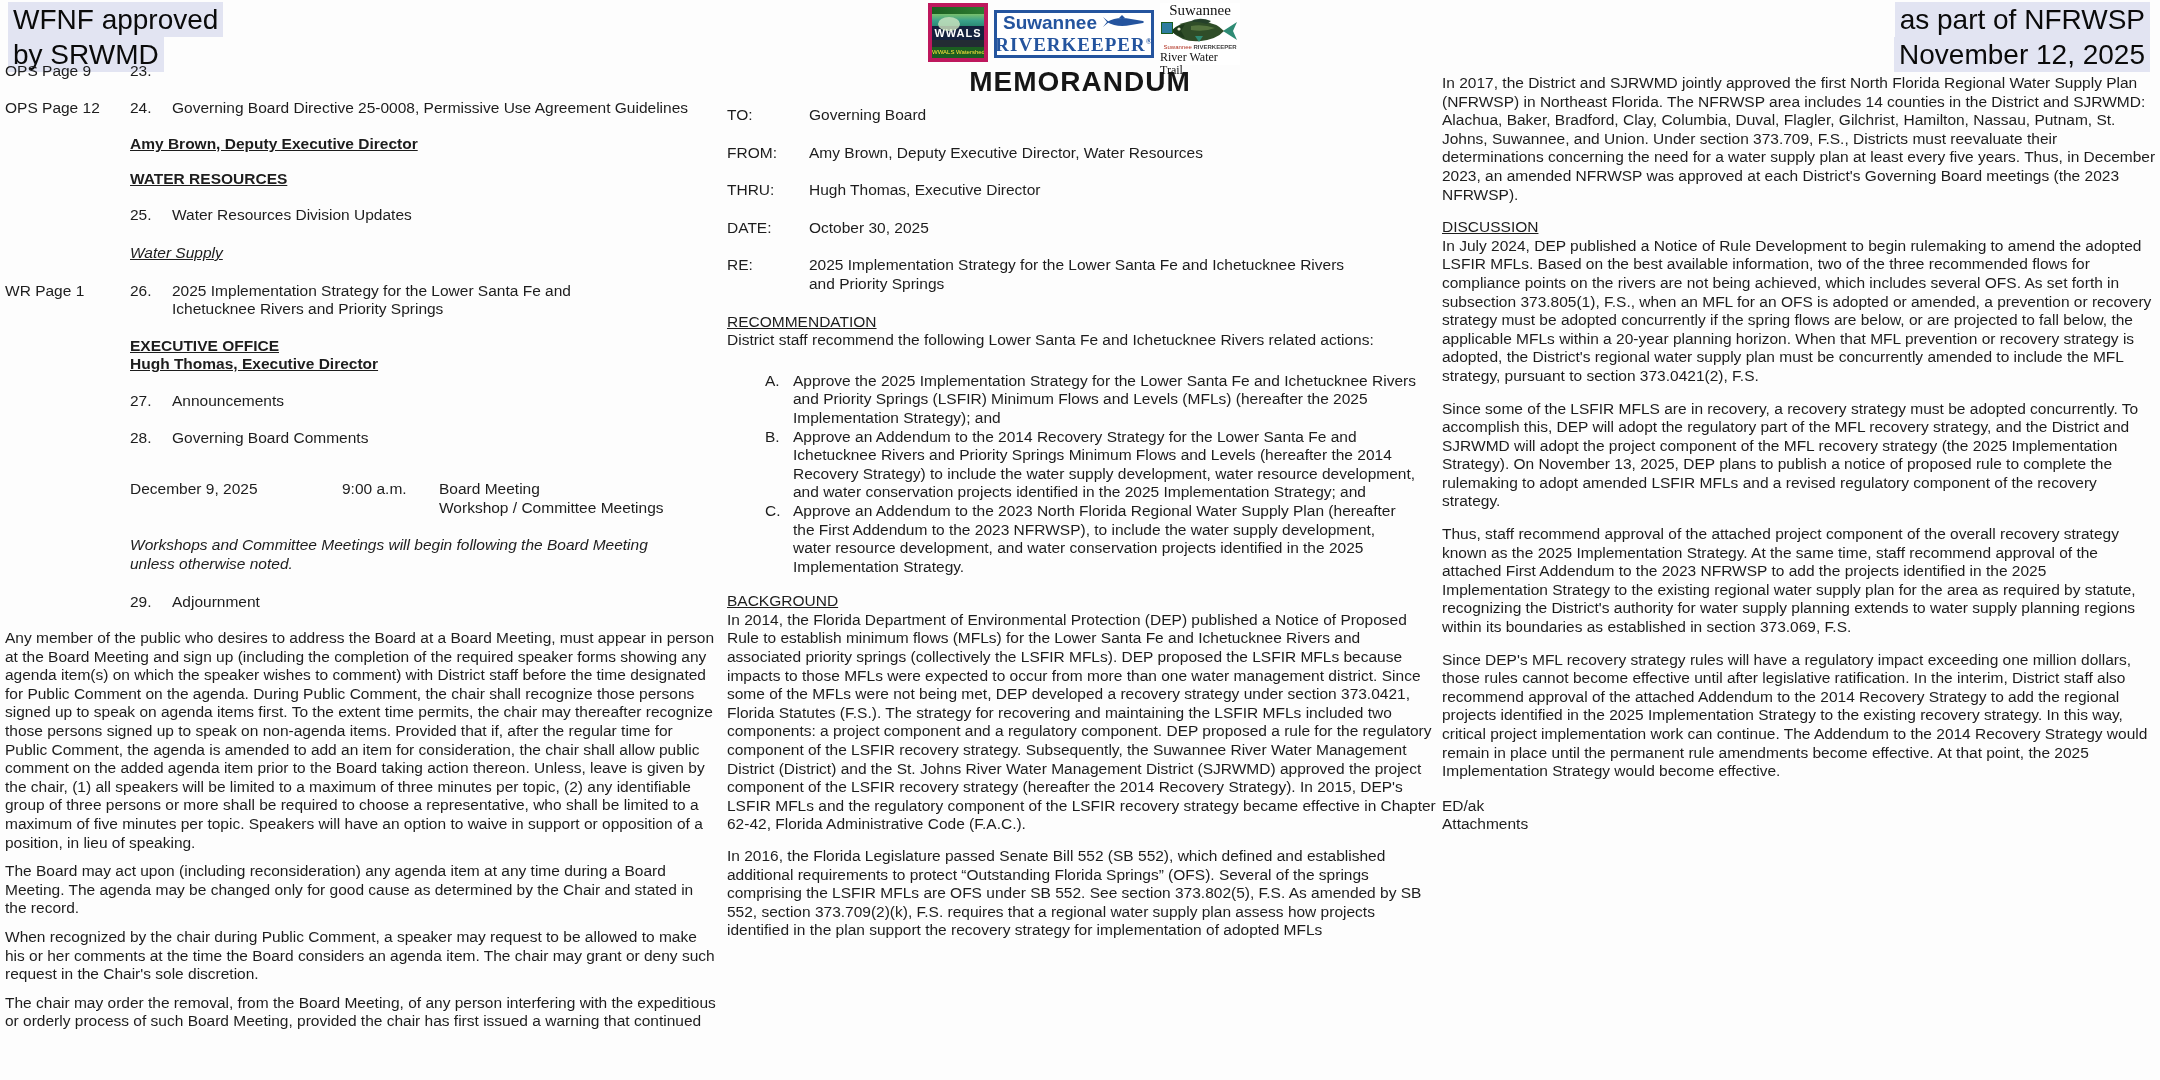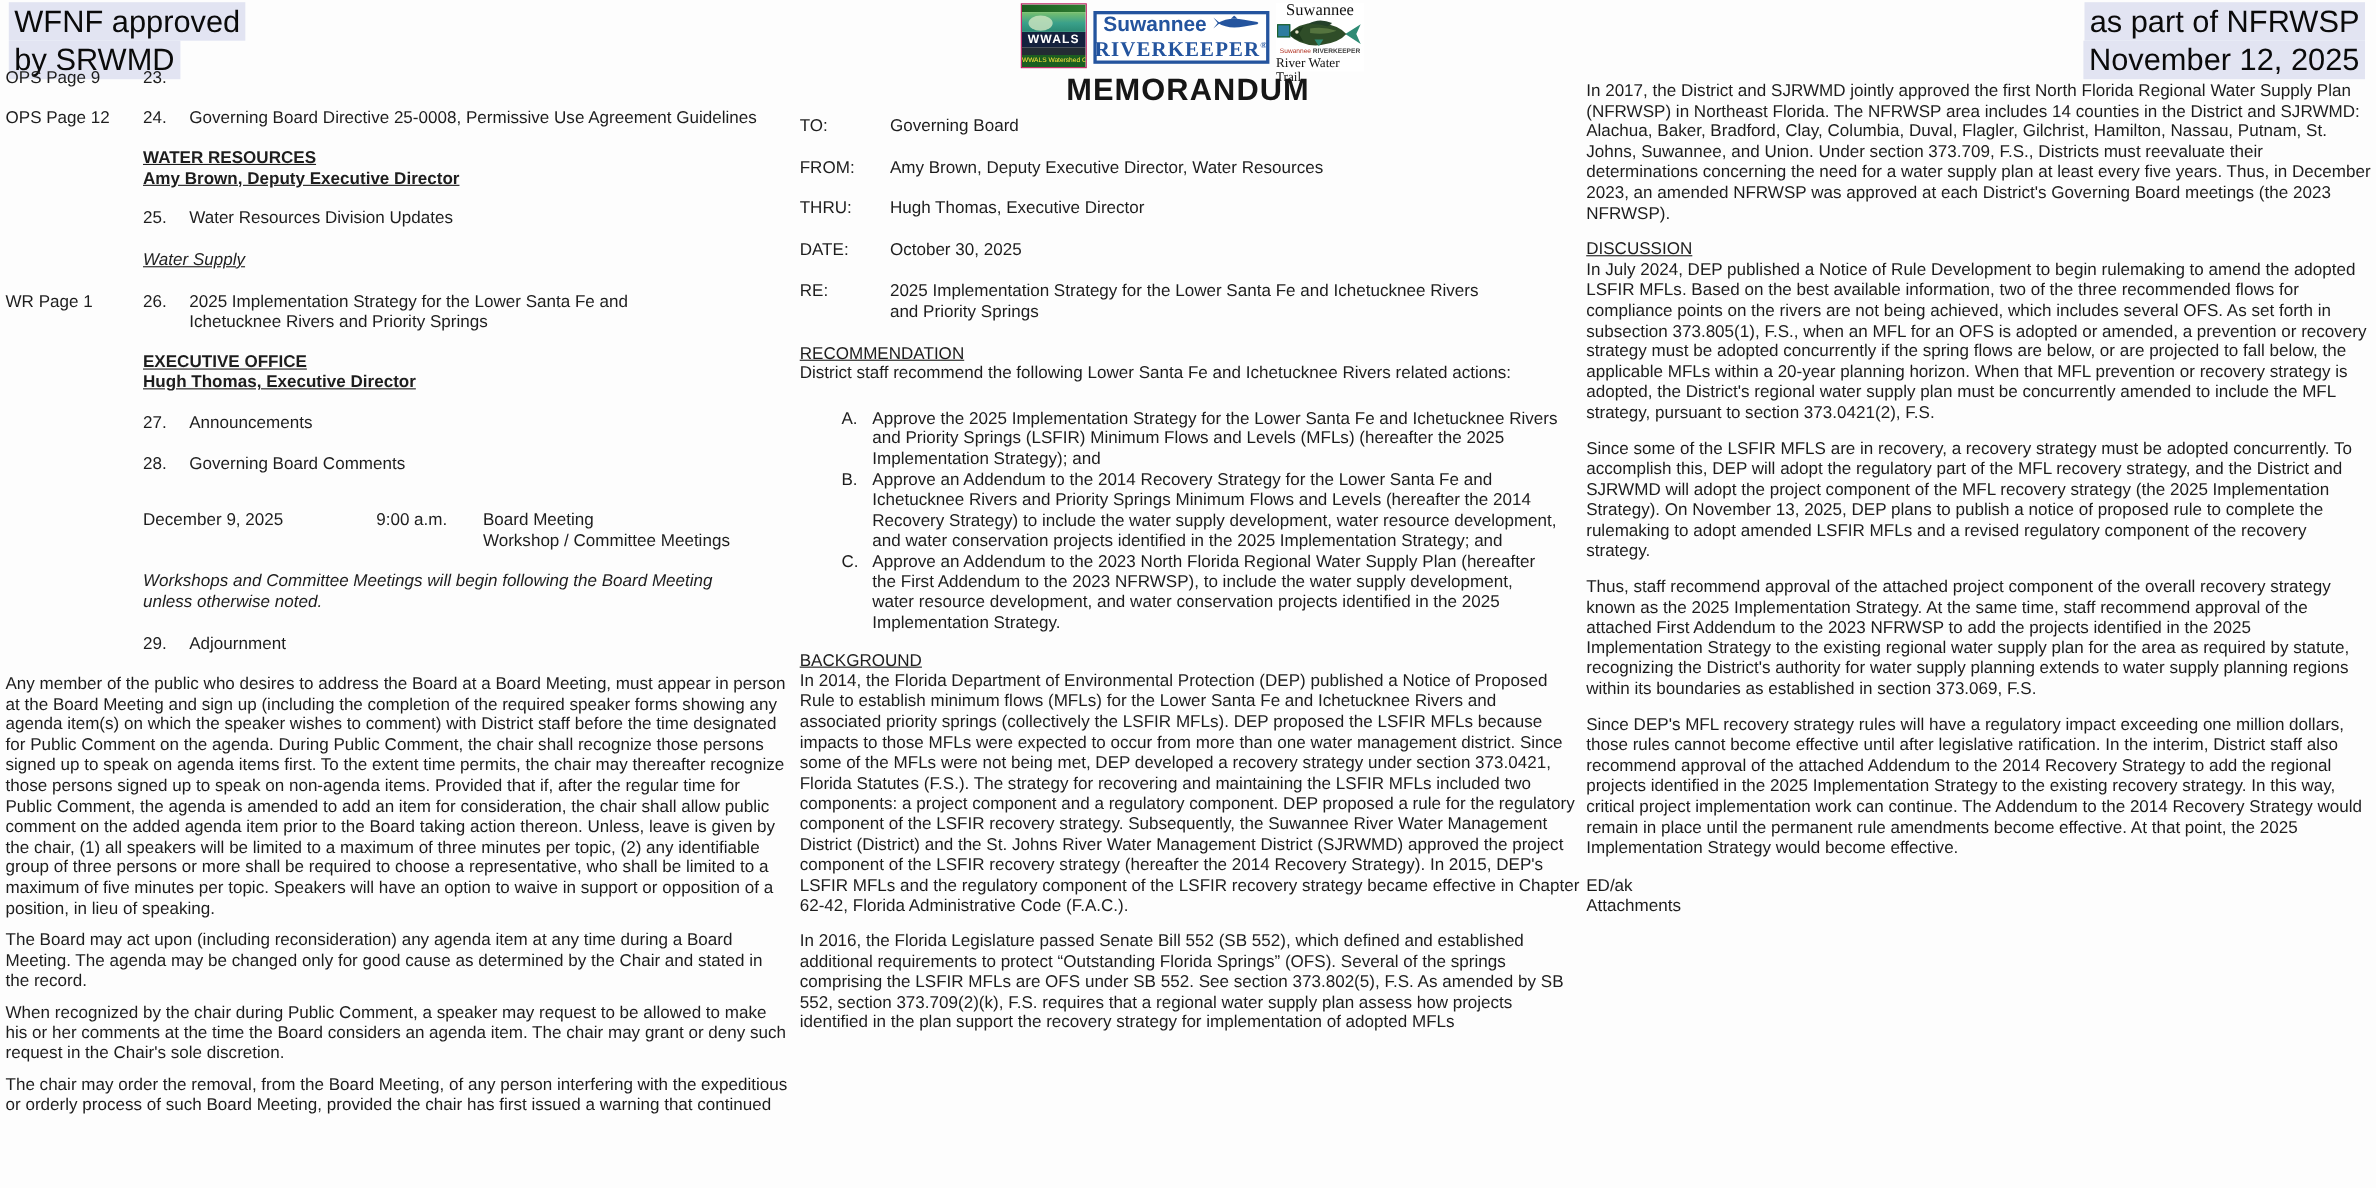--- a/index.html
+++ b/index.html
@@ -5,21 +5,21 @@
   html,body{margin:0;padding:0;background:#ffffff;}
   .page{position:relative;width:2160px;height:1080px;background:#fdfdfd;overflow:hidden;
         font-family:"Liberation Sans",sans-serif;color:#1d1d1d;}
   
   .ann{position:absolute;font-size:28px;line-height:35px;color:#0a0a0a;}
   .ann-left{top:2px;left:8px;text-align:left;}
   .ann-right{top:2px;right:10px;text-align:right;}
   .hl{display:inline-block;background:#e2e4f2;padding:0 5px;}
   
   .logos{position:absolute;left:928px;top:3px;display:flex;align-items:flex-start;gap:6px;}
-  .wwals{width:60px;height:59px;display:flex;flex-direction:column;overflow:hidden;border:1px solid #be185d;box-sizing:border-box;}
+  .wwals{width:60px;height:59px;display:flex;flex-direction:column;overflow:hidden;border:4px solid #be185d;box-sizing:border-box;}
   .wwals-strip1{height:7px;background:linear-gradient(90deg,#1b5e20,#2e7d32);}
   .wwals-scene{flex:1;background:linear-gradient(180deg,#79c06d 0%,#3aa08a 55%,#2a8a74 100%);position:relative;}
   .wwals-scene:before{content:"";position:absolute;left:6px;top:3px;width:22px;height:14px;border-radius:50%;background:#cfe6c2;opacity:.8;}
   .wwals-banner{height:14px;background:#14213d;color:#ffffff;font-weight:bold;font-size:11px;line-height:14px;text-align:center;letter-spacing:1px;}
   .wwals-strip2{height:7px;background:#232c33;}
   .wwals-bottom{height:11px;background:#1b5e20;color:#ffe53b;font-size:6px;line-height:11px;text-align:center;white-space:nowrap;overflow:hidden;}
   .rk-box{width:160px;height:48px;margin-top:7px;background:#ffffff;border:3px solid #24549e;box-sizing:border-box;
           display:flex;flex-direction:column;align-items:center;justify-content:center;padding:1px 4px;}
   .rk-line1{display:flex;align-items:center;gap:4px;color:#24549e;font-weight:bold;font-size:19px;line-height:19px;}
   .rk-line2{font-family:"Liberation Serif",serif;font-weight:bold;font-size:19px;line-height:19px;letter-spacing:1px;color:#24549e;}
@@ -122,22 +122,22 @@
   <div class="col col-left">
     <div class="arow">
       <span>OPS Page 9</span>
       <span>23.</span>
     </div>
     <div class="arow">
       <span>OPS Page 12</span>
       <span>24.</span>
       <span>Governing Board Directive 25-0008, Permissive Use Agreement Guidelines</span>
     </div>
+    <div class="sec-head" style="margin-top:0;">Amy Brown, Deputy Executive Director</div>
     <div class="sec-head first-line">WATER RESOURCES</div>
-    <div class="sec-head" style="margin-top:0;">Amy Brown, Deputy Executive Director</div>
     <div class="arow gap-s">
       <span></span>
       <span>25.</span>
       <span>Water Resources Division Updates</span>
     </div>
     <div class="ital-head">Water Supply</div>
     <div class="arow">
       <span>WR Page 1</span>
       <span>26.</span>
       <span style="padding-right:60px;">2025 Implementation Strategy for the Lower Santa Fe and Ichetucknee Rivers and Priority Springs</span>

